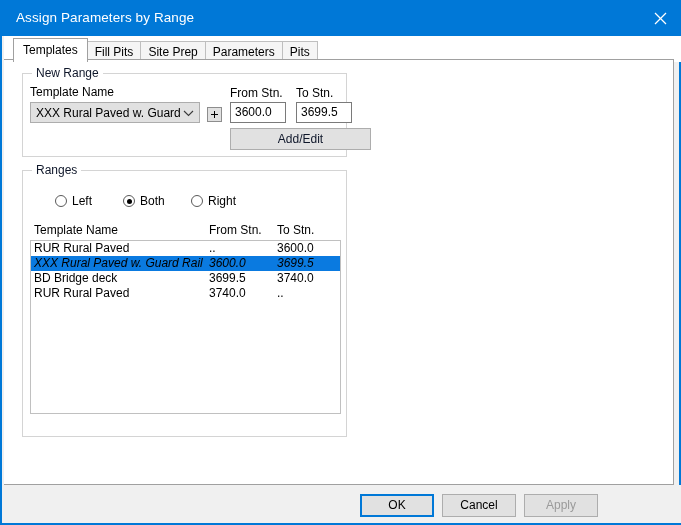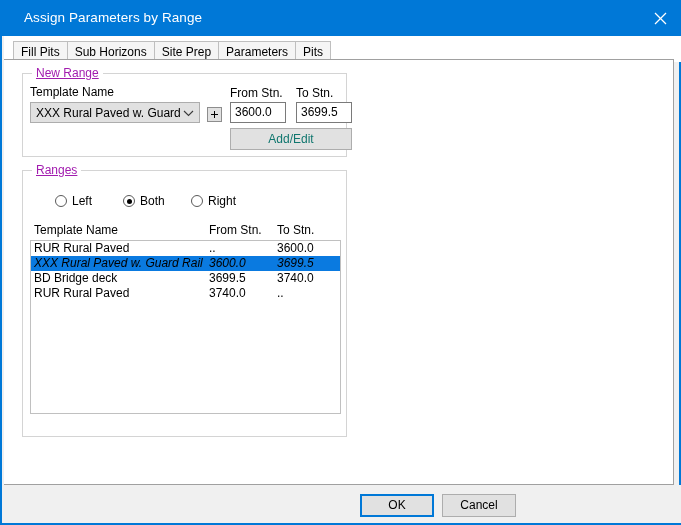--- a/index.html
+++ b/index.html
@@ -42,21 +42,21 @@
   #titlebar {
     position: absolute;
     left: 0; top: 0;
     width: 681px;
     height: 36px;
     background: #0078d7;
     color: #ffffff;
   }
   #title-text {
     position: absolute;
-    left: 22px;
+    left: 14px;
     top: 10px;
     font-size: 13.5px;
     letter-spacing: .1px;
     white-space: nowrap;
   }
   #close-btn {
     position: absolute;
     right: 0; top: 0;
     width: 45px; height: 36px;
     display: flex;
@@ -126,23 +126,22 @@
     box-sizing: border-box;
     background: transparent;
   }
   .group-title {
     position: absolute;
     top: -8px;
     left: 9px;
     background: #ffffff;
     padding: 0 4px;
     font-size: 12px;
-    color: #a21caf;
-    white-space: nowrap;
-    text-decoration: underline;
+    color: #0f172a;
+    white-space: nowrap;
   }
 
   #grp-new-range {
     left: 18px;
     top: 13px;
     width: 325px;
     height: 84px;
   }
   #grp-ranges {
     left: 18px;
@@ -223,29 +222,29 @@
   #to-stn-input   { left: 273px; top: 28px; width: 56px; }
 
   #from-stn-label { left: 207px; top: 12px; }
   #to-stn-label   { left: 273px; top: 12px; }
   #template-name-label { left: 7px; top: 11px; }
 
   #add-edit-btn {
     position: absolute;
     left: 207px;
     top: 54px;
-    width: 122px;
+    width: 141px;
     height: 22px;
     box-sizing: border-box;
     background: #e1e1e1;
     border: 1px solid #adadad;
     font-size: 12px;
     line-height: 20px;
     text-align: center;
-    color: #0f766e;
+    color: #0f172a;
     cursor: default;
   }
 
   
   .radio {
     position: absolute;
     top: 23px;
     display: flex;
     align-items: center;
     cursor: default;
@@ -355,22 +354,22 @@
         <svg width="13" height="13" viewBox="0 0 13 13">
           <line x1="1" y1="1" x2="12" y2="12" stroke="#ffffff" stroke-width="1.2"></line>
           <line x1="12" y1="1" x2="1" y2="12" stroke="#ffffff" stroke-width="1.2"></line>
         </svg>
       </span>
     </div>
   </div>
 
   <div id="tabstrip">
     <div class="tabs">
+      <div class="tab active">Templates</div>
       <div class="tab">Fill Pits</div>
-      <div class="tab">Sub Horizons</div>
       <div class="tab">Site Prep</div>
       <div class="tab">Parameters</div>
       <div class="tab">Pits</div>
     </div>
   </div>
 
   <div id="tabpage">
 
     <div class="groupbox" id="grp-new-range">
       <div class="group-title">New Range</div>
@@ -442,15 +441,16 @@
           <span class="cell-to">..</span>
         </div>
       </div>
     </div>
 
   </div>
 
   <div id="footer">
     <div class="dlg-btn" id="btn-cancel">Cancel</div>
     <div class="dlg-btn" id="btn-ok">OK</div>
+    <div class="dlg-btn" id="btn-apply">Apply</div>
   </div>
 
 </div>
 
 </body></html>

